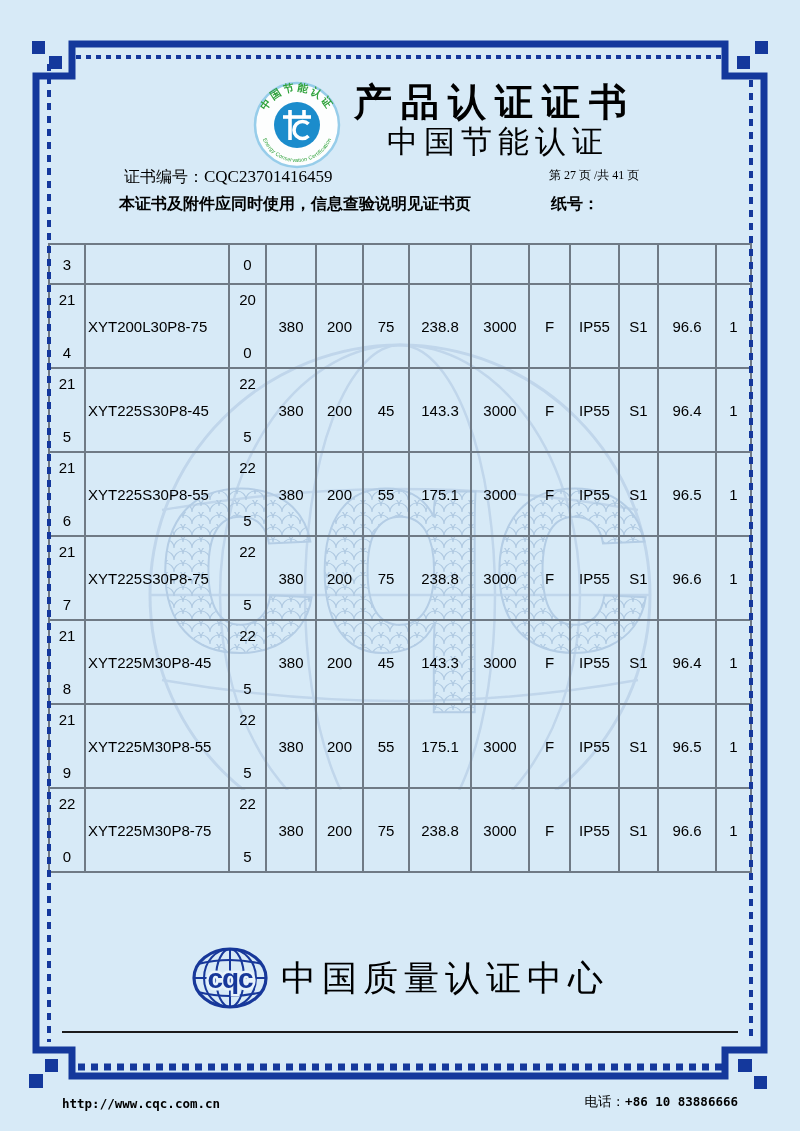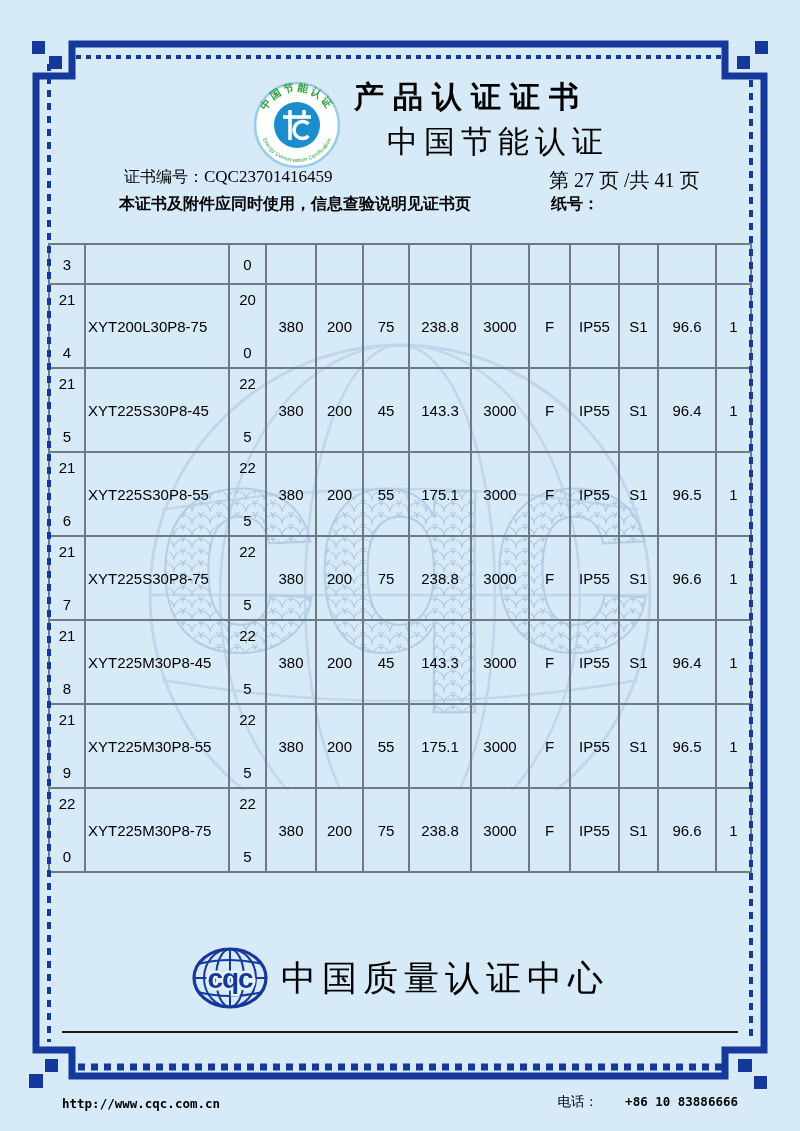--- a/index.html
+++ b/index.html
@@ -3,25 +3,25 @@
 <meta charset="utf-8">
 <style>
   html,body{margin:0;padding:0;}
   body{background:#d7eaf7;width:800px;height:1131px;overflow:hidden;}
   .page{position:relative;width:800px;height:1131px;background:#d7eaf7;
         font-family:"Liberation Sans",sans-serif;color:#000;}
   .abs{position:absolute;}
   svg{display:block;}
 
   
-  .title{left:354px;top:77px;font-size:30px;font-weight:bold;letter-spacing:9px;white-space:nowrap;}
+  .title{left:354px;top:77px;font-size:38px;font-weight:bold;letter-spacing:9px;white-space:nowrap;}
   .subtitle{left:387px;top:121px;font-size:31px;letter-spacing:6px;white-space:nowrap;}
   .cert-line{left:124px;top:167px;font-family:"Liberation Serif",serif;font-size:16px;white-space:nowrap;}
   .cert-line .num{font-family:"Liberation Serif",serif;font-size:17px;}
-  .pageinfo{left:549px;top:167px;font-family:"Liberation Serif",serif;font-size:20px;white-space:nowrap;}
+  .pageinfo{left:549px;top:167px;font-family:"Liberation Serif",serif;font-size:12px;white-space:nowrap;}
   .note{left:119px;top:194px;font-size:16px;font-weight:bold;white-space:nowrap;}
   .paperno{left:551px;top:194px;font-size:16px;font-weight:bold;white-space:nowrap;}
 
   
   .cert-table{position:absolute;left:48px;top:243px;border-collapse:collapse;table-layout:fixed;
               z-index:10;font-size:15px;}
   .cert-table td{border:2px solid #6f7a85;text-align:center;vertical-align:middle;
                  padding:0;overflow:hidden;}
   .cert-table tr.partial{height:40px;}
   .cert-table tr.full{height:84px;}
@@ -29,21 +29,21 @@
   .split{display:flex;flex-direction:column;justify-content:space-between;height:70px;padding:5px 0;box-sizing:content-box;}
 
   
   .orgblock{left:0;top:946px;width:800px;display:flex;align-items:center;justify-content:center;gap:12px;}
   .orgname{font-size:35px;letter-spacing:6px;white-space:nowrap;}
   .footrule{left:62px;top:1031px;width:676px;height:2px;background:#1b1b1b;}
   .footbar{left:62px;top:1093px;width:676px;display:flex;justify-content:space-between;align-items:flex-end;font-size:13px;}
   .footbar .url{font-family:"DejaVu Sans Mono",monospace;font-size:12.5px;font-weight:bold;}
   .footbar .addr{font-size:13.5px;}
   .footbar .tel{font-size:13.5px;}
-  .footbar .tel .telnum{font-family:"DejaVu Sans Mono",monospace;font-size:12.5px;font-weight:bold;margin-left:27px;}
+  .footbar .tel .telnum{font-family:"DejaVu Sans Mono",monospace;font-size:12.5px;font-weight:bold;}
 
   .wm{left:120px;top:320px;z-index:0;opacity:.85;}
   .borders{left:0;top:0;z-index:50;pointer-events:none;}
 </style>
 </head>
 <body>
 
 <div class="page">
 
   <svg class="abs wm" width="560" height="470" viewBox="0 0 560 470">

